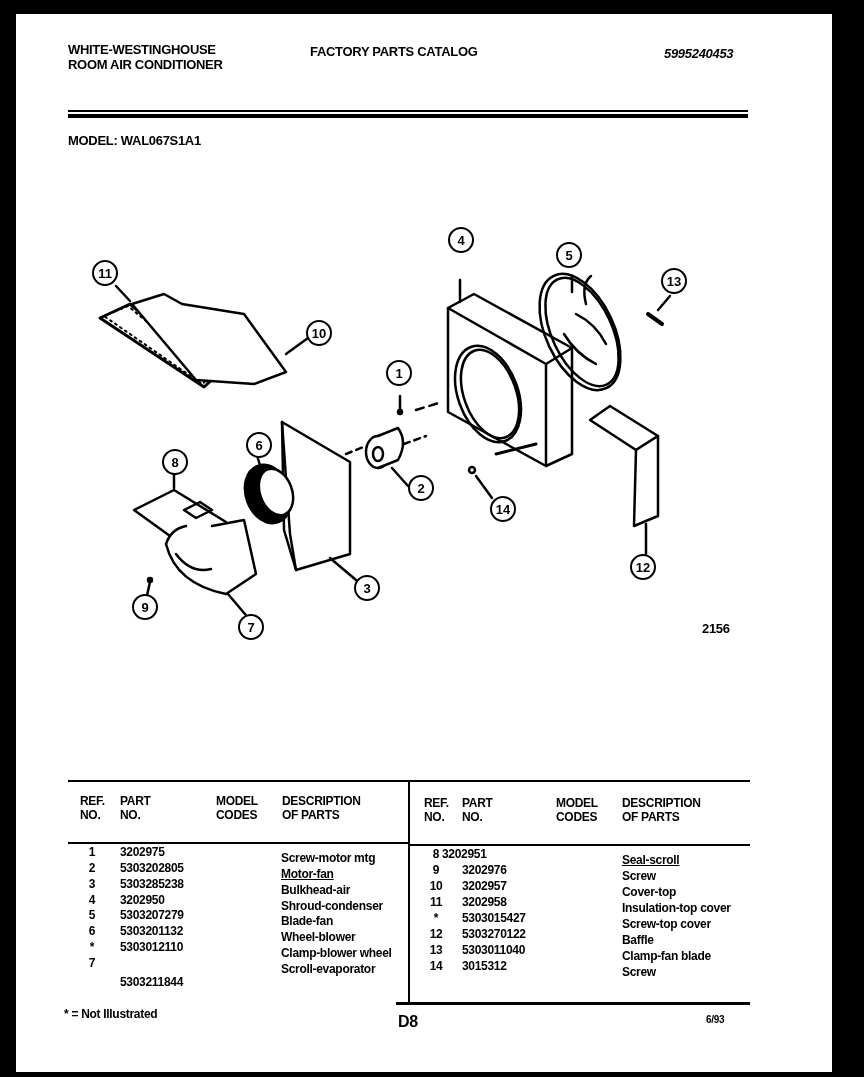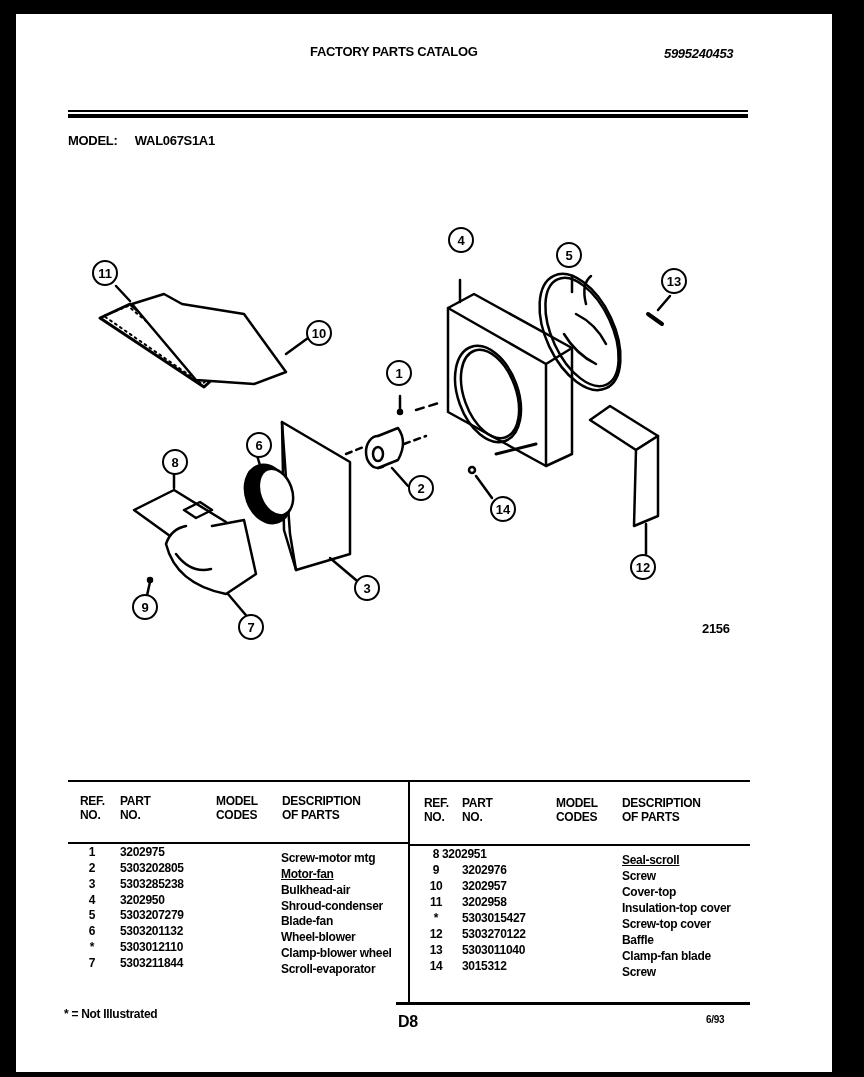--- a/index.html
+++ b/index.html
@@ -17,29 +17,33 @@
   .c-ref { position:absolute; width:24px; text-align:center; }
   .c-part { position:absolute; }
   .c-desc { position:absolute;margin-top:6px; }
   svg.diag { position:absolute; left:0; top:0; }
 </style>
 </head>
 <body>
 
 <div class="page">
 
+  <div class="hdr" style="left:52px; top:28px;">
+    <div>WHITE-WESTINGHOUSE</div>
+    <div>ROOM AIR CONDITIONER</div>
+  </div>
   <div class="hdr" style="left:294px; top:30px;">FACTORY PARTS CATALOG</div>
   <div class="hdr" style="left:648px; top:32px;font-style:italic;">5995240453</div>
 
   <div class="rule" style="left:52px; top:96px; width:680px; height:2px;"></div>
   <div class="rule" style="left:52px; top:100px; width:680px; height:4px;"></div>
 
   <div class="hdr" style="left:52px; top:119px;">
     <span>MODEL:</span>
-    <span style="margin-left:14px;">WAL067S1A1</span>
+    <span style="">WAL067S1A1</span>
   </div>
 
   <svg class="diag" width="816" height="660" viewBox="0 0 816 660" fill="none" stroke="#000" stroke-width="2.5" stroke-linejoin="round" stroke-linecap="round">
 
     <g>
       <path d="M84 304 L114 290 L200 362 L188 373 Z" fill="#fff" stroke-width="3"></path>
       <path d="M88 302 L112 292 L196 362 L186 370 Z" fill="none" stroke-dasharray="2 4" stroke-width="2"></path>
       <path d="M116 290 L148 280 L166 290 L228 300 L270 358 L238 370 L180 366 Z" fill="#fff"></path>
       <line x1="114" y1="287" x2="100" y2="272"></line>
       <line x1="270" y1="340" x2="292" y2="324"></line>
@@ -184,21 +188,21 @@
         <span class="c-part" style="left:104px;">5303201132</span>
         <span class="c-desc" style="left:265px;">Wheel-blower</span>
       </div>
     <div class="row" style="left:0; top:925px;">
         <span class="c-ref" style="left:64px;">*</span>
         <span class="c-part" style="left:104px;">5303012110</span>
         <span class="c-desc" style="left:265px;">Clamp-blower wheel</span>
       </div>
     <div class="row" style="left:0; top:941px;">
         <span class="c-ref" style="left:64px;">7</span>
-        <span class="c-part" style="left:104px;">5303211844</span>
+        <span class="c-part" style="left:104px;margin-top:19px;">5303211844</span>
         <span class="c-desc" style="left:265px;">Scroll-evaporator</span>
       </div>
   </div>
 
   <div class="tbl" style="left:0; top:0;">
     <div class="th" style="left:408px; top:782px;">
       <div>REF.</div>
       <div>NO.</div>
     </div>
     <div class="th" style="left:446px; top:782px;">

